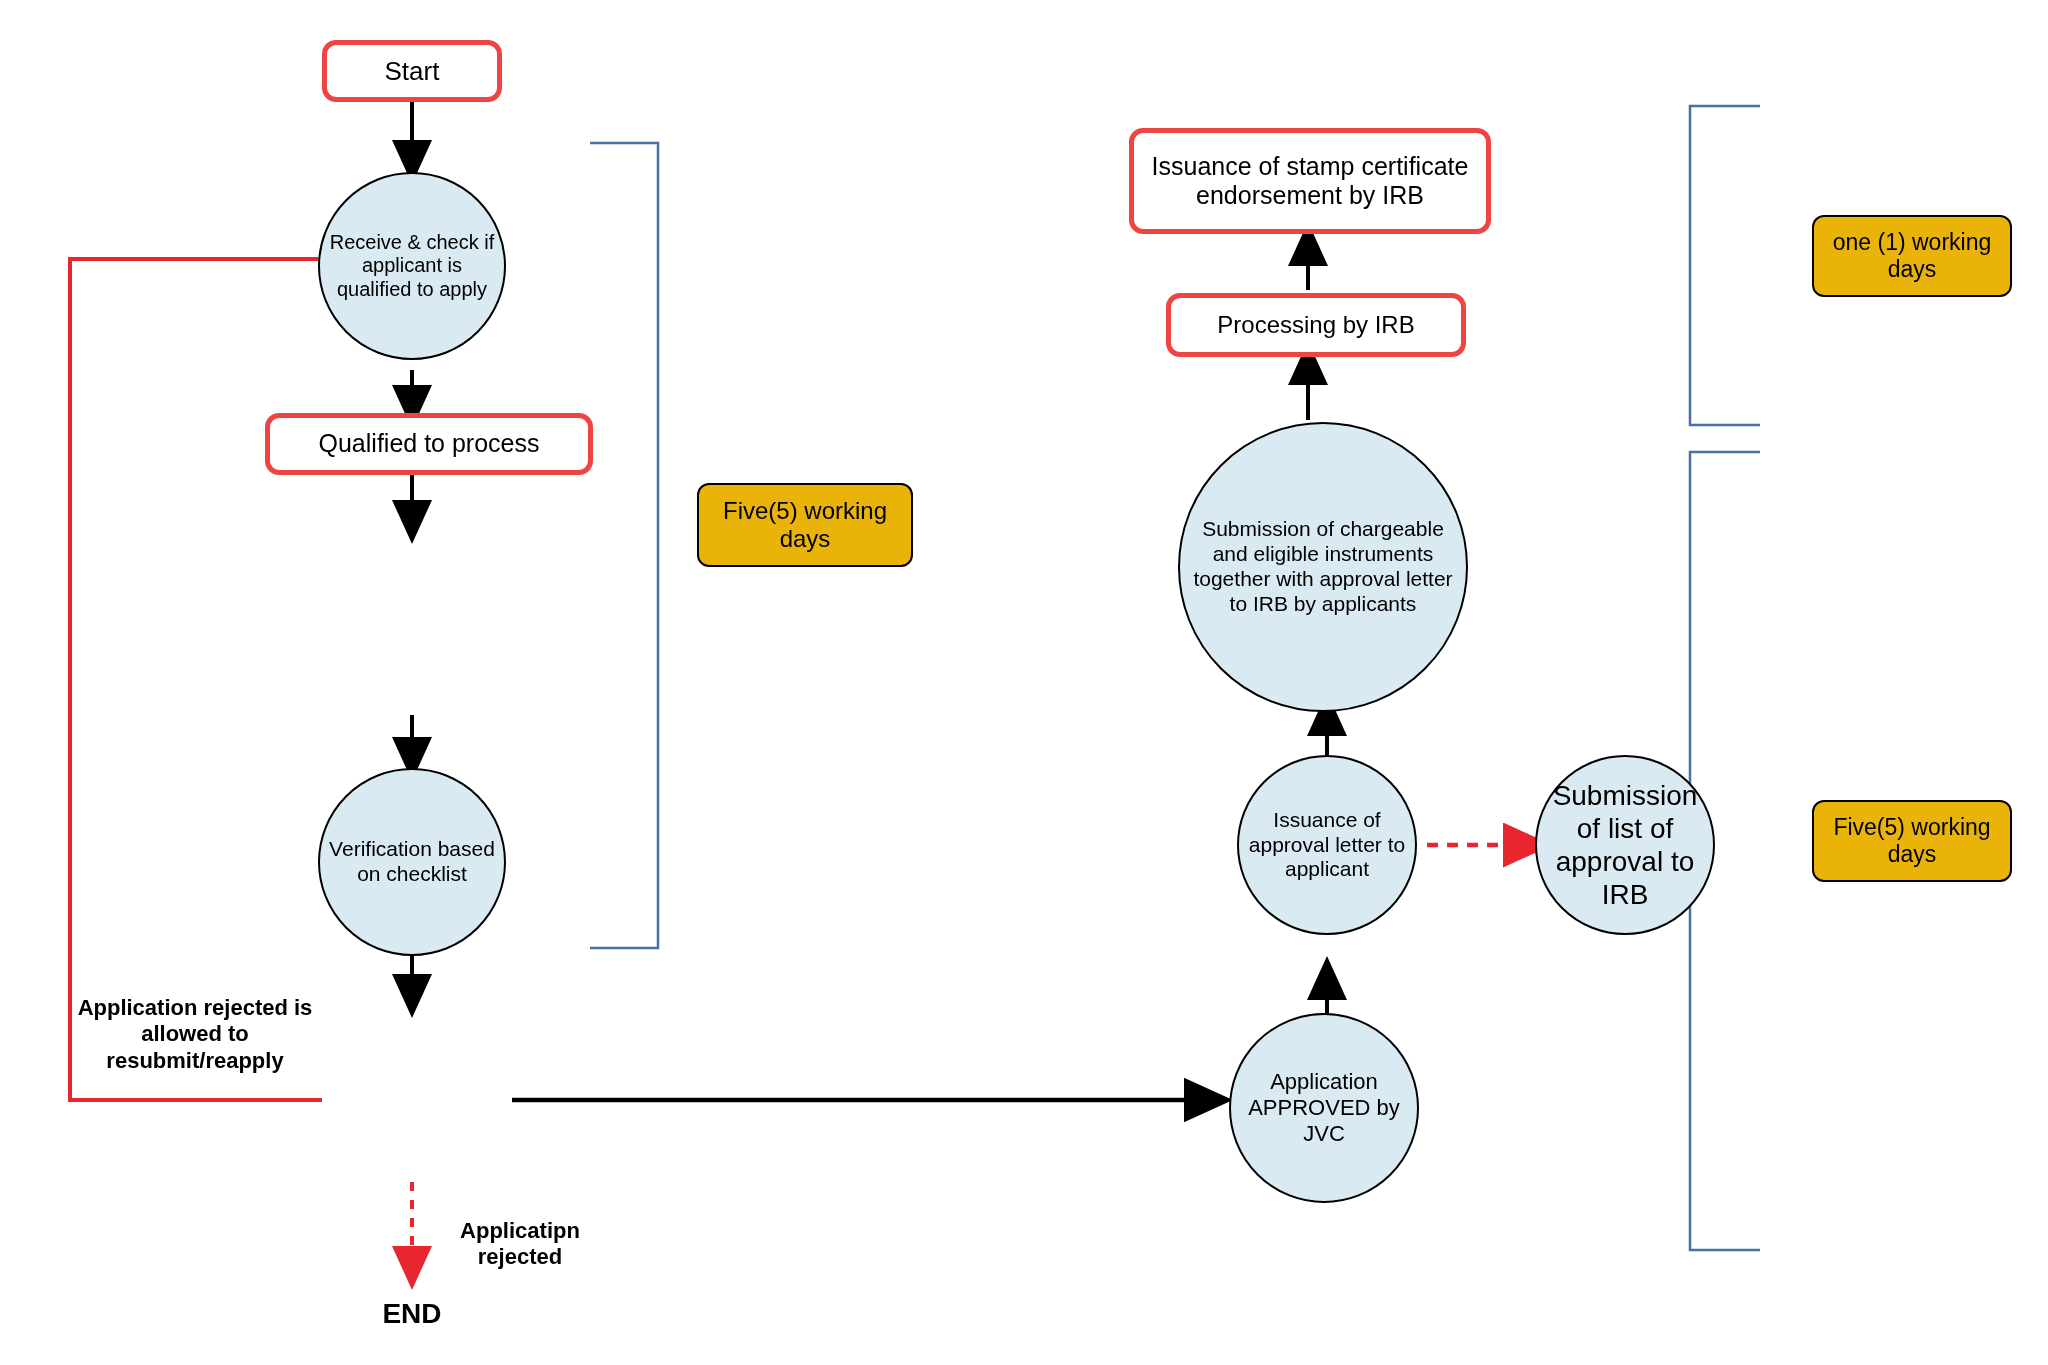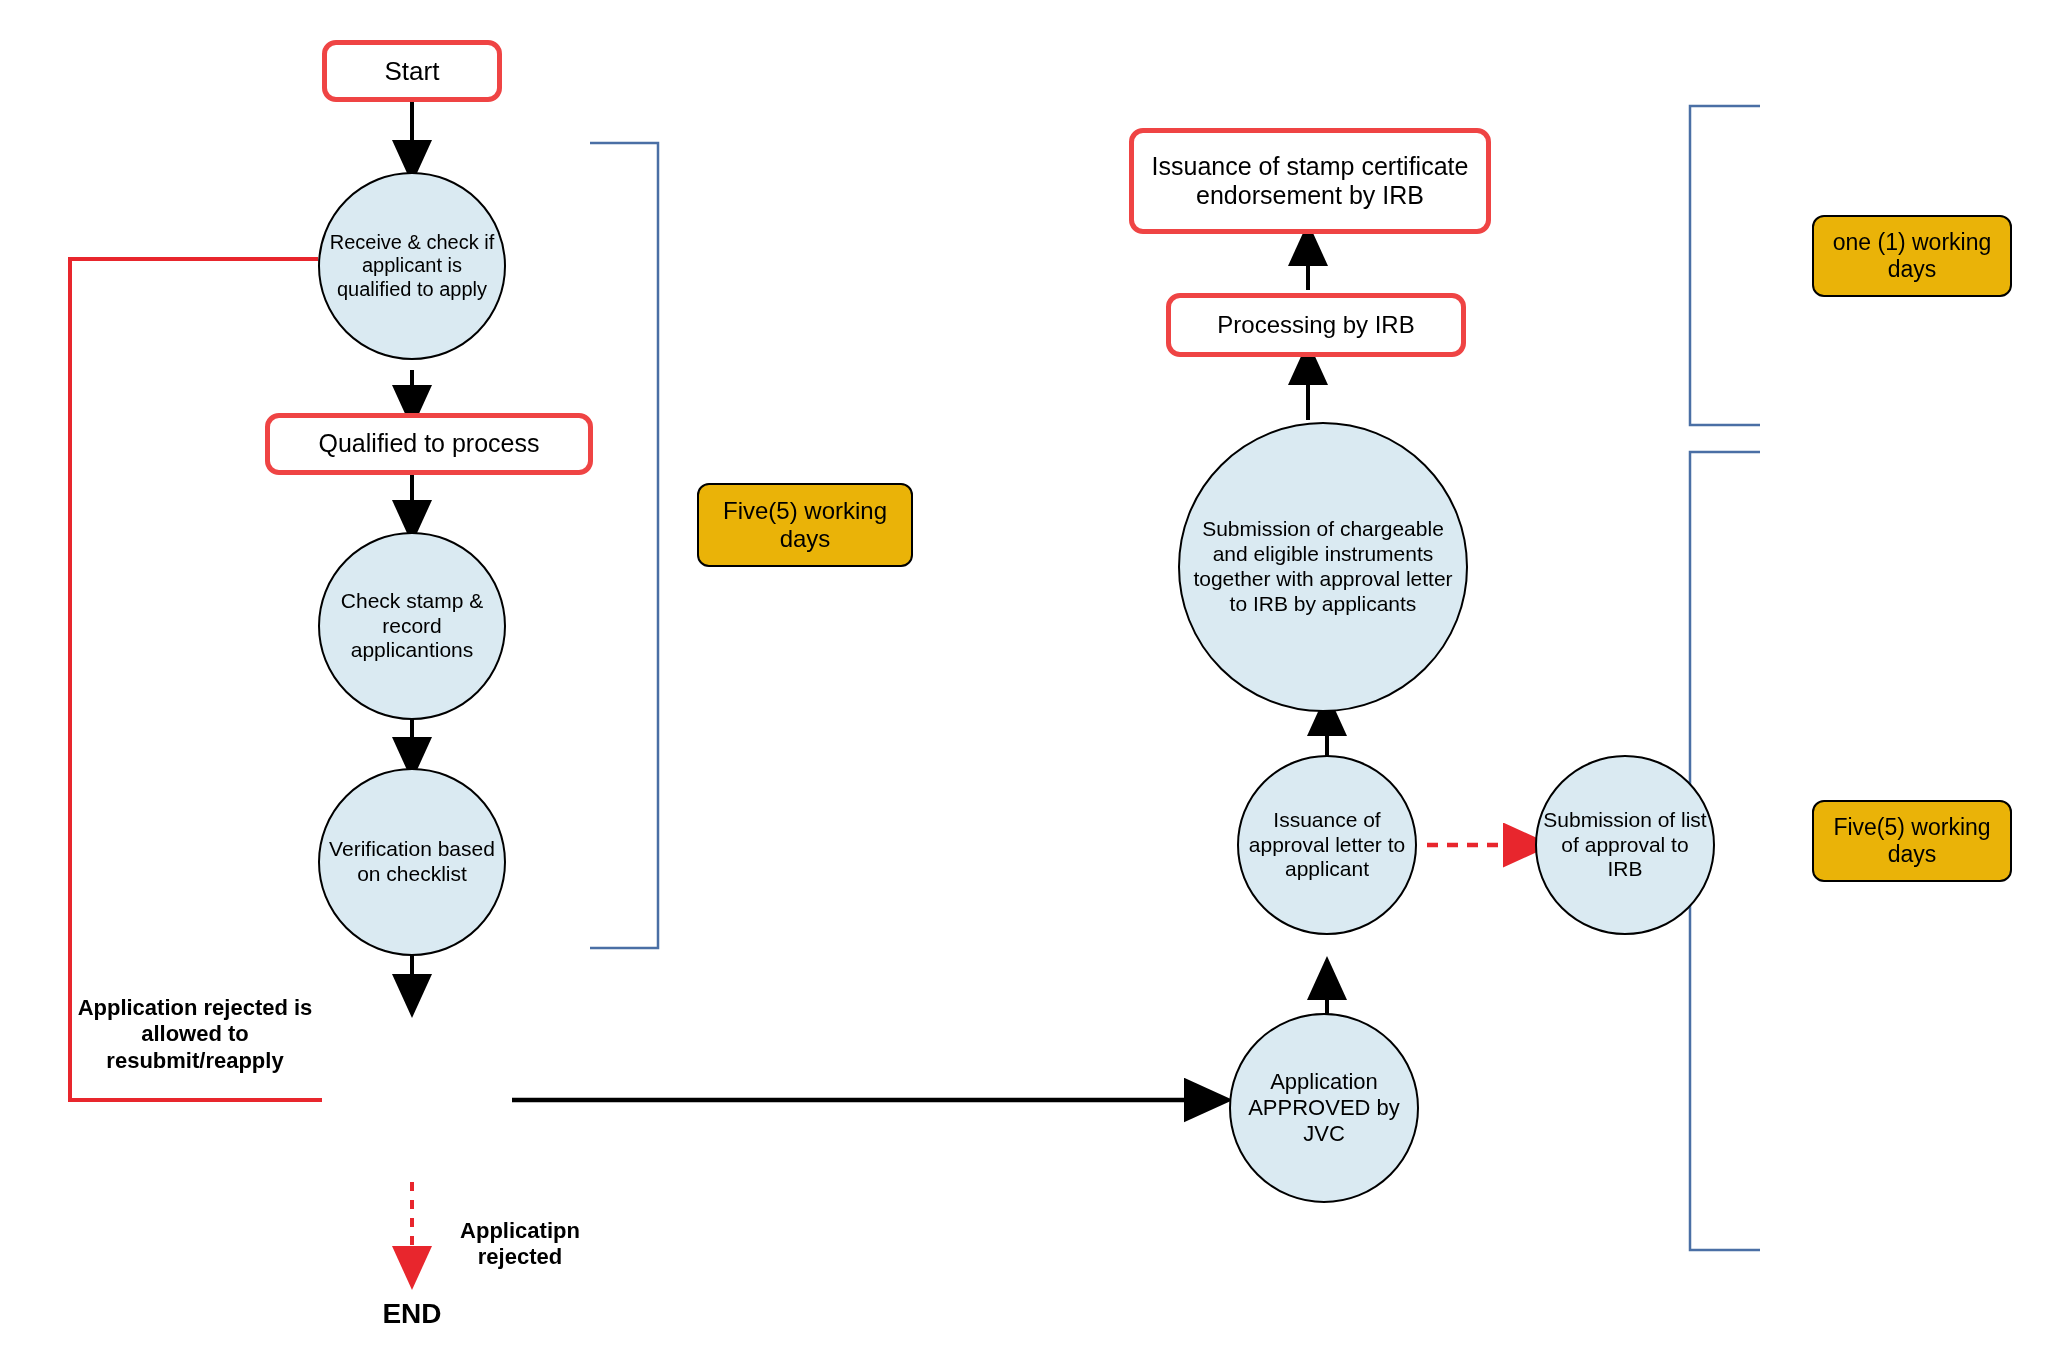--- a/index.html
+++ b/index.html
@@ -60,23 +60,20 @@
   </div>
 
   <div class="node circ" style="left:318px;top:172px;width:188px;height:188px;font-size:20px;">
     <span>Receive &amp; check if applicant is qualified to apply</span>
   </div>
 
   <div class="node rbox" style="left:265px;top:413px;width:328px;height:62px;font-size:25px;">
     <span>Qualified to process</span>
   </div>
 
-  <div class="node circ" style="left:318px;top:532px;width:188px;height:188px;font-size:21px;">
-    <span>Check stamp &amp; record applicantions</span>
-  </div>
 
   <div class="node circ" style="left:318px;top:768px;width:188px;height:188px;font-size:21px;">
     <span>Verification based on checklist</span>
   </div>
 
 
   <div class="node tbox" style="left:697px;top:483px;width:216px;height:84px;font-size:24px;">
     <span>Five(5) working days</span>
   </div>
 
@@ -101,21 +98,21 @@
   </div>
 
   <div class="node circ" style="left:1178px;top:422px;width:290px;height:290px;font-size:21px;">
     <span>Submission of chargeable and eligible instruments together with approval letter to IRB by applicants</span>
   </div>
 
   <div class="node circ" style="left:1237px;top:755px;width:180px;height:180px;font-size:21px;">
     <span>Issuance of approval letter to applicant</span>
   </div>
 
-  <div class="node circ" style="left:1535px;top:755px;width:180px;height:180px;font-size:21px;">
+  <div class="node circ" style="left:1535px;top:755px;width:180px;height:180px;font-size:28px;">
     <span>Submission of list of approval to IRB</span>
   </div>
 
   <div class="node circ" style="left:1229px;top:1013px;width:190px;height:190px;font-size:22px;">
     <span>Application APPROVED by JVC</span>
   </div>
 
   <div class="node tbox" style="left:1812px;top:215px;width:200px;height:82px;font-size:23px;">
     <span>one (1) working days</span>
   </div>

